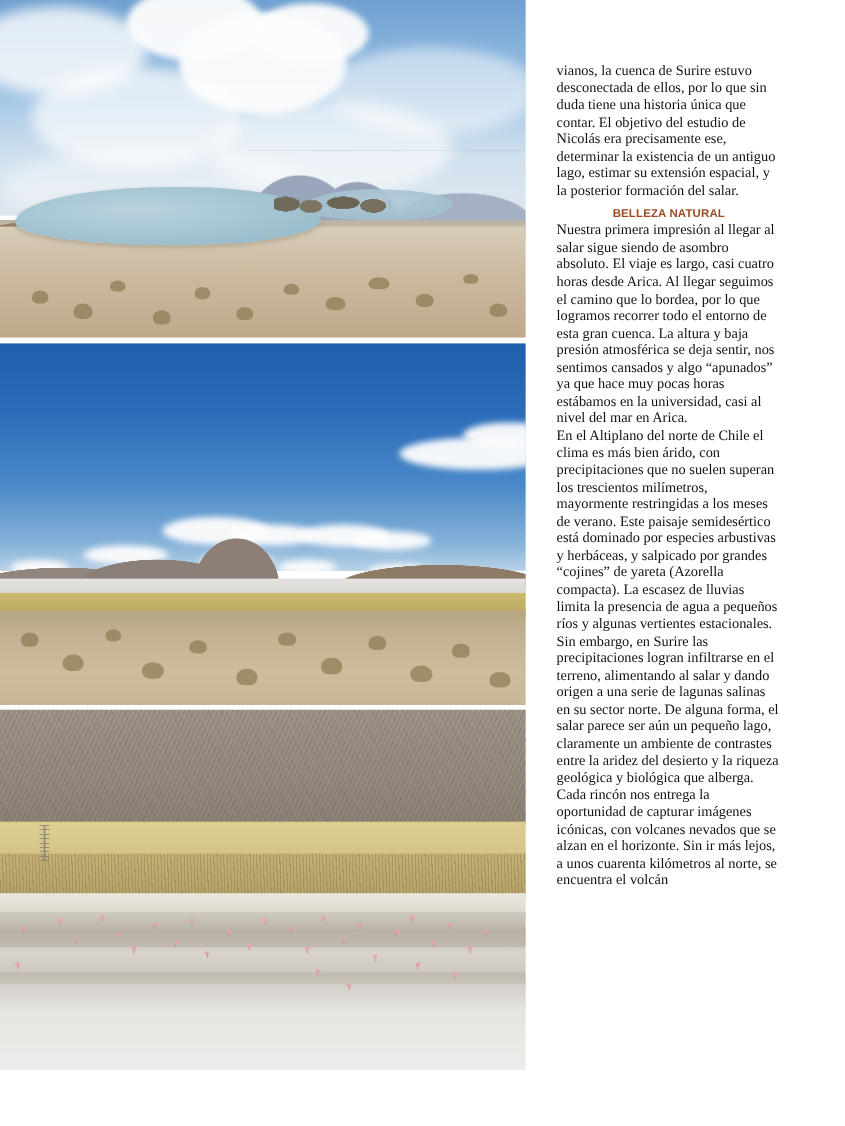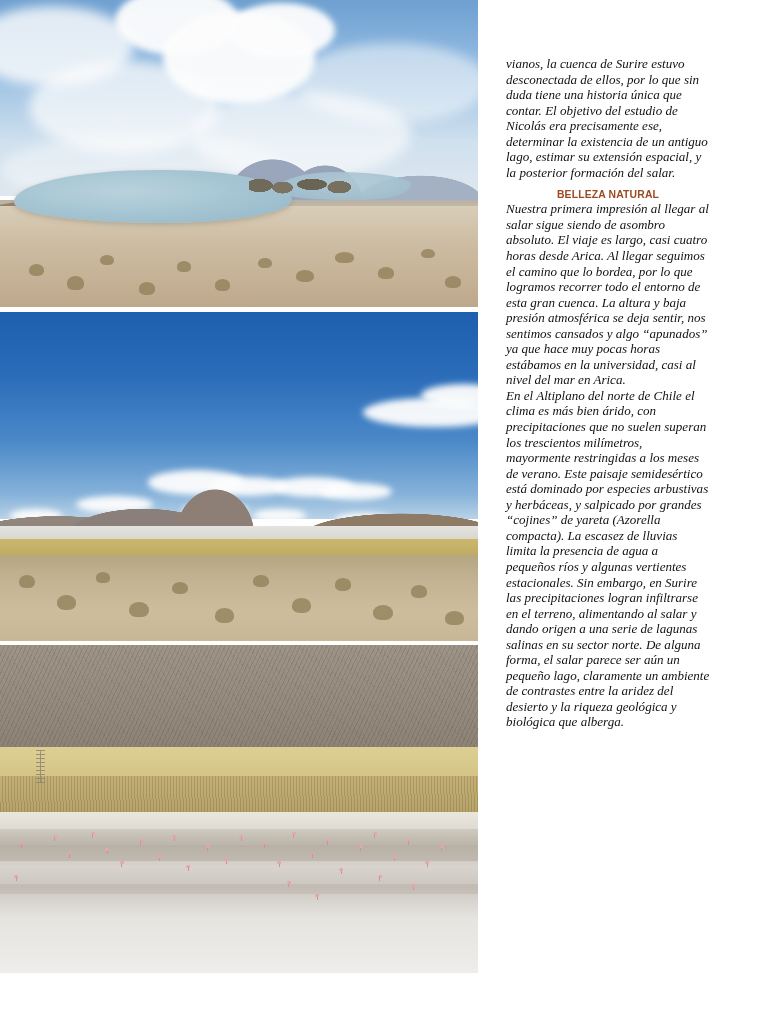--- a/index.html
+++ b/index.html
@@ -158,21 +158,21 @@
   .body-text{
     font-family:"Liberation Serif",serif;
     font-size:13.05px;
     line-height:15.55px;
     color:#111111;
     text-align:left;
     margin:0;
     -webkit-font-smoothing:antialiased;
   }
   .body-text + .body-text{margin-top:0;}
-  .para{margin:0;font-style:italic;}
+  .para{margin:0;}
   .gap{height:8px;}
   .section-head{
     font-family:"Liberation Sans",sans-serif;
     font-weight:bold;
     font-size:10.4px;
     letter-spacing:.15px;
     color:#9c4a22;
     text-align:center;
     margin:0 0 1px 0;
     padding-top:1px;
@@ -381,15 +381,16 @@
     </div>
 
   </div>
 
   <div class="text-col">
     <p class="body-text para">vianos, la cuenca de Surire estuvo desconectada de ellos, por lo que sin duda tiene una historia única que contar. El objetivo del estudio de Nicolás era precisamente ese, determinar la existencia de un antiguo lago, estimar su extensión espacial, y la posterior formación del salar.</p>
     <div class="gap"></div>
     <h2 class="section-head">BELLEZA NATURAL</h2>
     <p class="body-text para">Nuestra primera impresión al llegar al salar sigue siendo de asombro absoluto. El viaje es largo, casi cuatro horas desde Arica. Al llegar seguimos el camino que lo bordea, por lo que logramos recorrer todo el entorno de esta gran cuenca. La altura y baja presión atmosférica se deja sentir, nos sentimos cansados y algo “apunados” ya que hace muy pocas horas estábamos en la universidad, casi al nivel del mar en Arica.</p>
     <p class="body-text para">En el Altiplano del norte de Chile el clima es más bien árido, con precipitaciones que no suelen superan los trescientos milímetros, mayormente restringidas a los meses de verano. Este paisaje semidesértico está dominado por especies arbustivas y herbáceas, y salpicado por grandes “cojines” de yareta (Azorella compacta). La escasez de lluvias limita la presencia de agua a pequeños ríos y algunas vertientes estacionales. Sin embargo, en Surire las precipitaciones logran infiltrarse en el terreno, alimentando al salar y dando origen a una serie de lagunas salinas en su sector norte. De alguna forma, el salar parece ser aún un pequeño lago, claramente un ambiente de contrastes entre la aridez del desierto y la riqueza geológica y biológica que alberga.</p>
+    <p class="body-text para">Cada rincón nos entrega la oportunidad de capturar imágenes icónicas, con volcanes nevados que se alzan en el horizonte. Sin ir más lejos, a unos cuarenta kilómetros al norte, se encuentra el volcán</p>
   </div>
 
 </div>
 
 </body></html>

